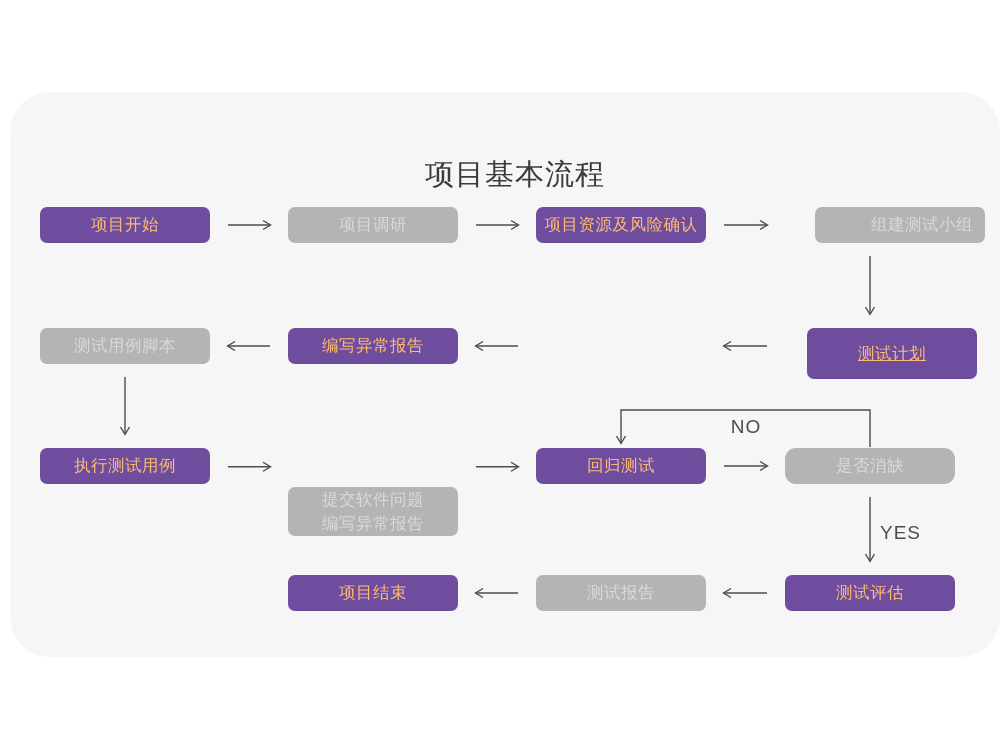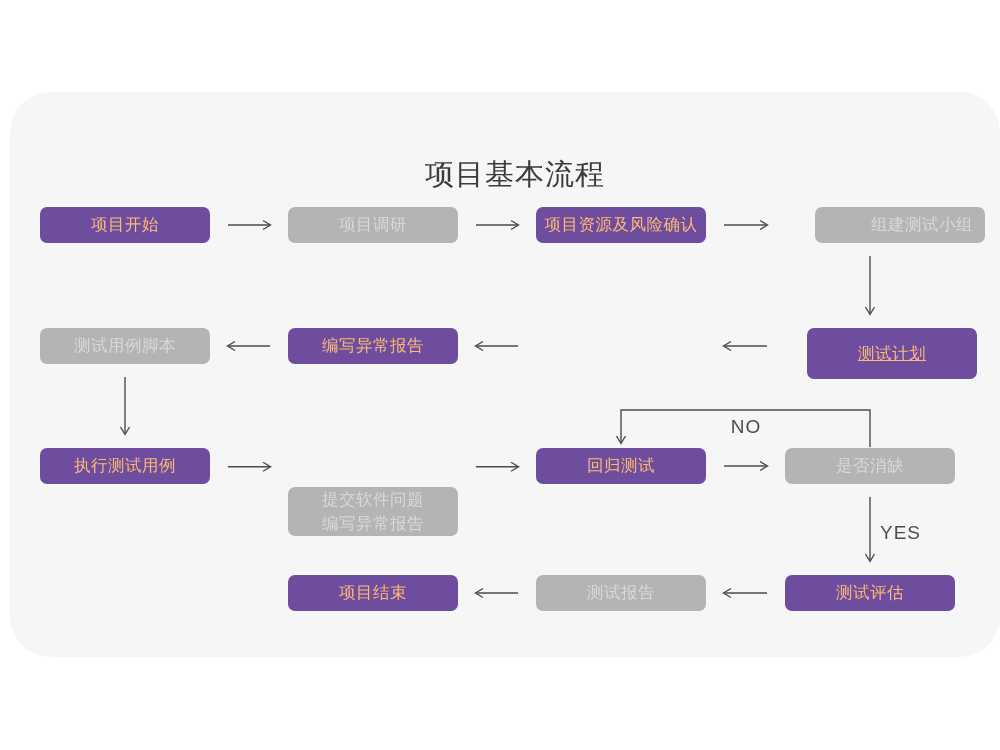--- a/index.html
+++ b/index.html
@@ -101,18 +101,18 @@
       <div class="node gray" style="left: 288px; top: 207px; width: 170px; height: 36px;">项目调研</div>
       <div class="node purple" style="left: 536px; top: 207px; width: 170px; height: 36px;">项目资源及风险确认</div>
       <div class="node gray" style="left: 815px; top: 207px; width: 170px; height: 36px; padding-left: 44px;">组建测试小组</div>
       <div class="node gray" style="left: 40px; top: 328px; width: 170px; height: 36px;">测试用例脚本</div>
       <div class="node purple" style="left: 288px; top: 328px; width: 170px; height: 36px;">编写异常报告</div>
       <div class="node purple" style="left: 807px; top: 328px; width: 170px; height: 51px; text-decoration: underline;">测试计划</div>
       <div class="node purple" style="left: 40px; top: 448px; width: 170px; height: 36px;">执行测试用例</div>
       <div class="node gray" style="left: 288px; top: 443px; width: 170px; height: 49px; margin-top: 44px;">提交软件问题
 编写异常报告</div>
       <div class="node purple" style="left: 536px; top: 448px; width: 170px; height: 36px;">回归测试</div>
-      <div class="node gray" style="left: 785px; top: 448px; width: 170px; height: 36px;">是否消缺</div>
+      <div class="node gray" style="left: 785px; top: 448px; width: 170px; height: 36px; border-radius: 11px;">是否消缺</div>
       <div class="node gray" style="left: 536px; top: 575px; width: 170px; height: 36px;">测试报告</div>
       <div class="node purple" style="left: 288px; top: 575px; width: 170px; height: 36px;">项目结束</div>
       <div class="node purple" style="left: 785px; top: 575px; width: 170px; height: 36px;">测试评估</div>
     </div>
 </div>
 
 </body></html>

